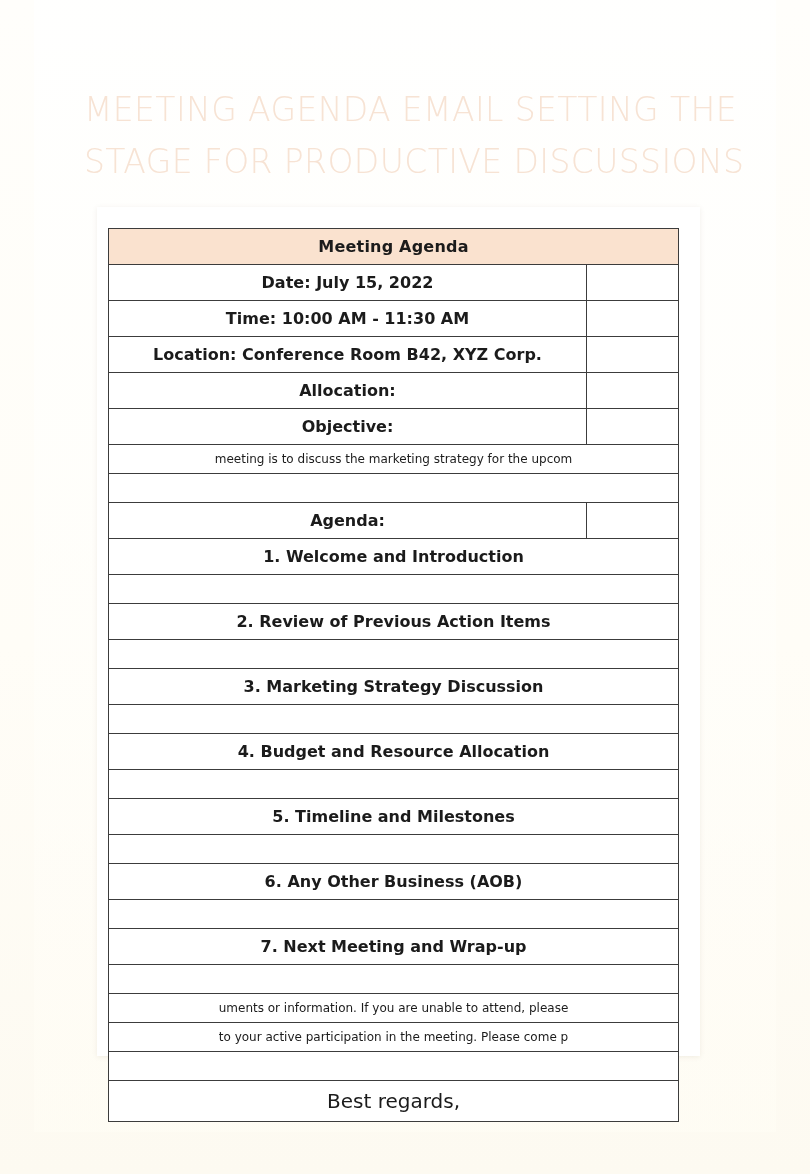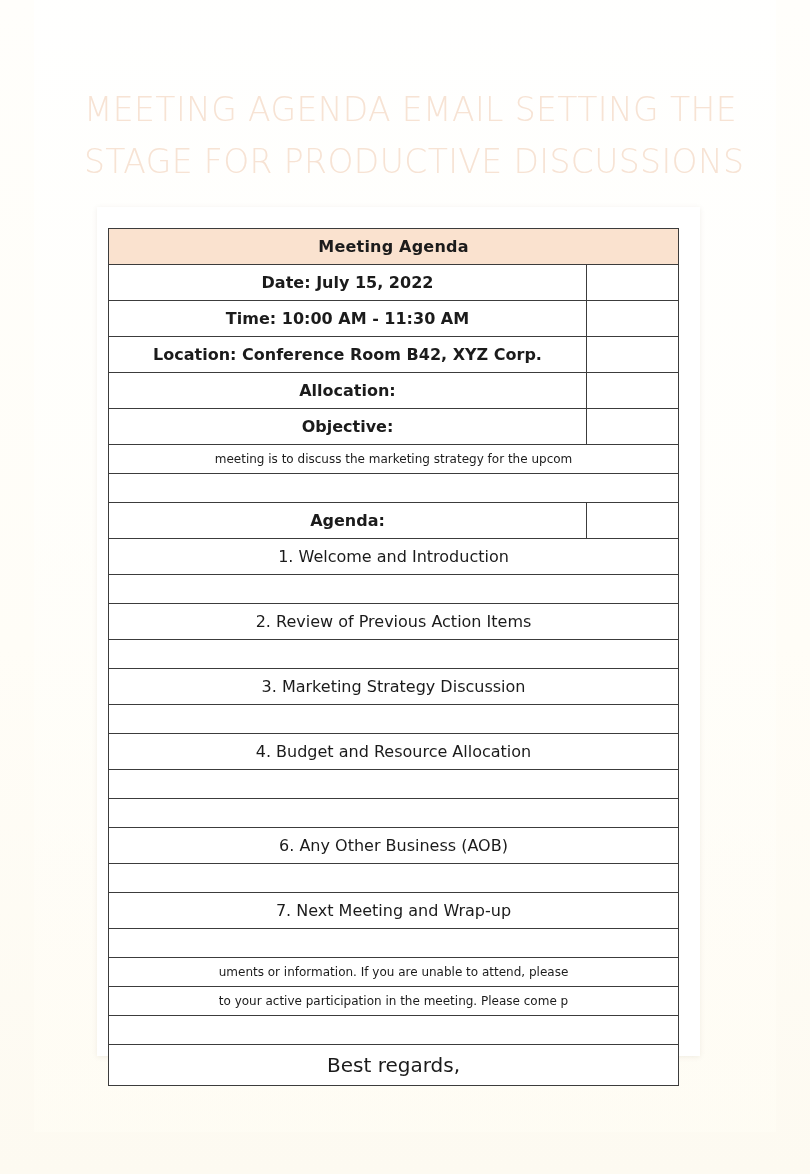--- a/index.html
+++ b/index.html
@@ -99,21 +99,21 @@
     letter-spacing: 0.2px;
   }
 
   td.label-cell {
     font-weight: bold;
     font-size: 16px;
     margin-top: 8px;
   }
 
   td.agenda-cell {
-    font-weight: normal;
+    font-weight: bold;
     font-size: 16px;
   }
 
   td.spacer-cell {
     background: #ffffff;
   }
 
   td.side-cell {
     background: #ffffff;
   }
@@ -226,20 +226,23 @@
     </tr>
 
     <tr>
       <td class="agenda-cell" colspan="2">4. Budget and Resource Allocation</td>
     </tr>
     <tr>
       <td class="spacer-cell" colspan="2"></td>
     </tr>
 
     <tr>
+      <td class="agenda-cell" colspan="2">5. Timeline and Milestones</td>
+    </tr>
+    <tr>
       <td class="spacer-cell" colspan="2"></td>
     </tr>
 
     <tr>
       <td class="agenda-cell" colspan="2">6. Any Other Business (AOB)</td>
     </tr>
     <tr>
       <td class="spacer-cell" colspan="2"></td>
     </tr>
 

